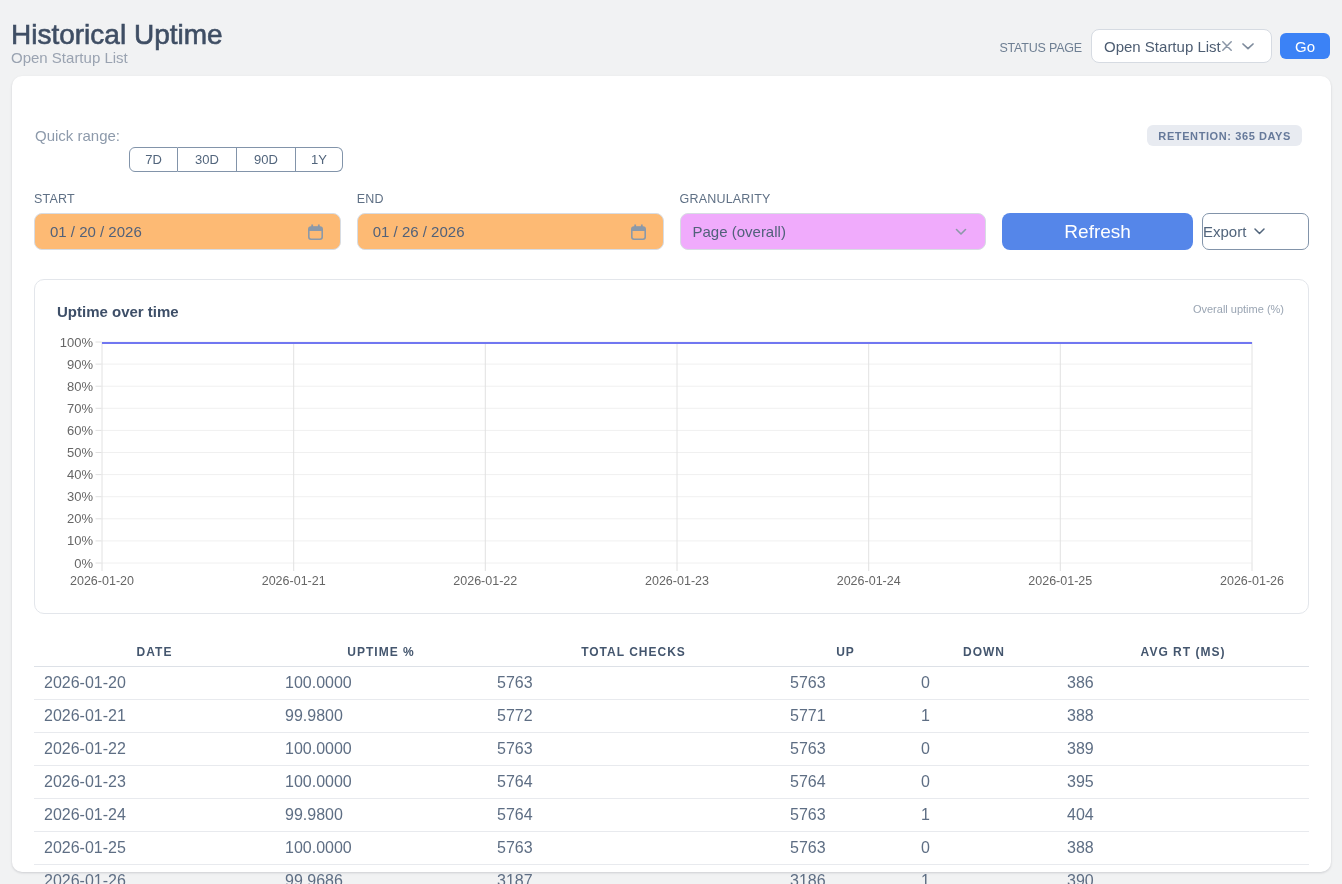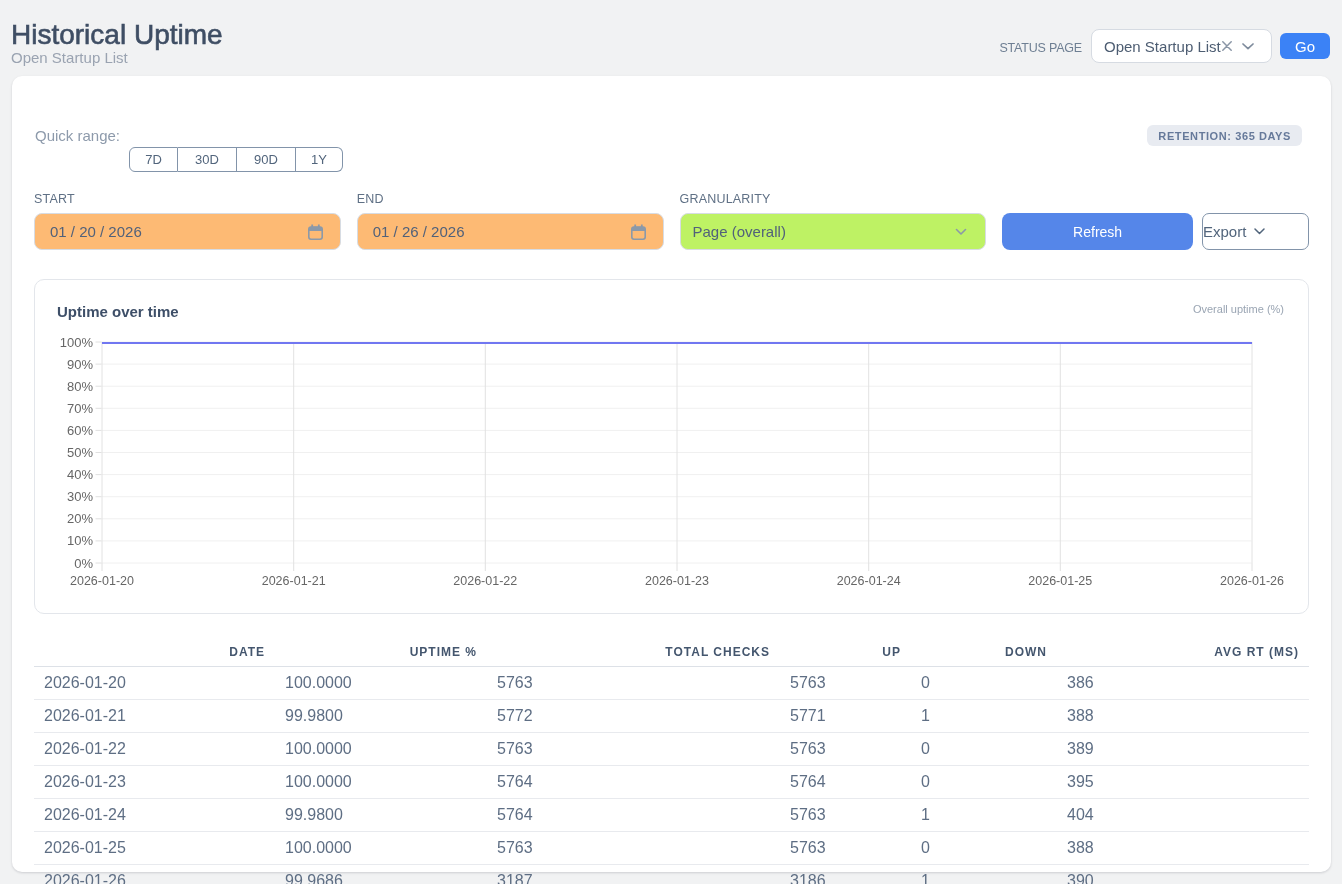--- a/index.html
+++ b/index.html
@@ -18,31 +18,31 @@
 .qr { font-size:15px; color:#8d9aab; margin-right:9px; margin-left:1px; }
 .seg { display:flex;margin-top:48px; }
 .seg div { height:25px; border:1px solid #8294aa; border-left:none; font-size:13px; color:#52657c; display:flex; align-items:center; justify-content:center; background:#fff; }
 .seg div:first-child { border-left:1px solid #8294aa; border-radius:6px 0 0 6px; }
 .seg div:last-child { border-radius:0 6px 6px 0; }
 .badge { margin-left:auto; margin-right:7px; background:#e8ebf1; border-radius:6px; height:21px; padding:0 11px; display:flex; align-items:center; font-size:11px; font-weight:700; color:#66799a; letter-spacing:.6px; }
 .controls { display:grid; grid-template-columns:repeat(4,1fr); gap:16px; margin-top:20px; }
 .flabel { font-size:12.5px; font-weight:400; color:#5f7085; letter-spacing:.2px; line-height:14px; margin-bottom:7px; }
 .inputbox { height:37px; border:1px solid #d7dce3; border-radius:8px; display:flex; align-items:center; padding:0 17px 0 15px; font-size:15px; color:#51617a; background:#fdba74; position:relative; }
 .inputbox .cal { margin-left:auto; }
-.selectbox { height:37px; border:1px solid #d7dce3; border-radius:8px; display:flex; align-items:center; padding:0 18px 0 12px; font-size:15px; color:#51617a; background:#bef264; }
+.selectbox { height:37px; border:1px solid #d7dce3; border-radius:8px; display:flex; align-items:center; padding:0 18px 0 12px; font-size:15px; color:#51617a; background:#f0abfc; }
 .btnrow { display:flex; gap:9px; }
-.refresh { flex:1; height:37px; background:#5586e9; border-radius:8px; color:#fff; font-size:14px; display:flex; align-items:center; justify-content:center; }
+.refresh { flex:1; height:37px; background:#5586e9; border-radius:8px; color:#fff; font-size:19px; display:flex; align-items:center; justify-content:center; }
 .export { width:107px; height:37px; border:1px solid #8294aa; border-radius:7px; background:#fff; color:#52657c; font-size:15px; display:flex; align-items:center; justify-content:flex-start; gap:8px; }
 .panel { margin-top:29px; border:1px solid #e3e6eb; border-radius:10px; height:335px; position:relative; }
 .panelhead { display:flex; justify-content:space-between; padding:23px 24px 0 22px; }
 .ptitle { font-size:15px; font-weight:700; color:#3e4f68; letter-spacing:0; }
 .plabel { font-size:11px; color:#9aa5b3; }
 table { border-collapse:collapse; table-layout:fixed; width:100%; margin-top:26px; }
 col.c1{width:241px}col.c2{width:212px}col.c3{width:293px}col.c4{width:131px}col.c5{width:146px}
-th { text-align:right; font-size:12px; font-weight:700; color:#44566e; letter-spacing:1px; padding:5px 10px 6.5px 10px; border-bottom:1px solid #dde1e7; line-height:14px; }
+th { text-align:center; font-size:12px; font-weight:700; color:#44566e; letter-spacing:1px; padding:5px 10px 6.5px 10px; border-bottom:1px solid #dde1e7; line-height:14px; }
 td { font-size:16px; color:#5e6e84; padding:0 10px; height:33px; border-bottom:1px solid #e8eaee; }
 </style>
 </head>
 <body>
 <div class="topbar">
   <div>
     <h1>Historical Uptime</h1>
     <div class="sub">Open Startup List</div>
   </div>
   <div class="topright">

